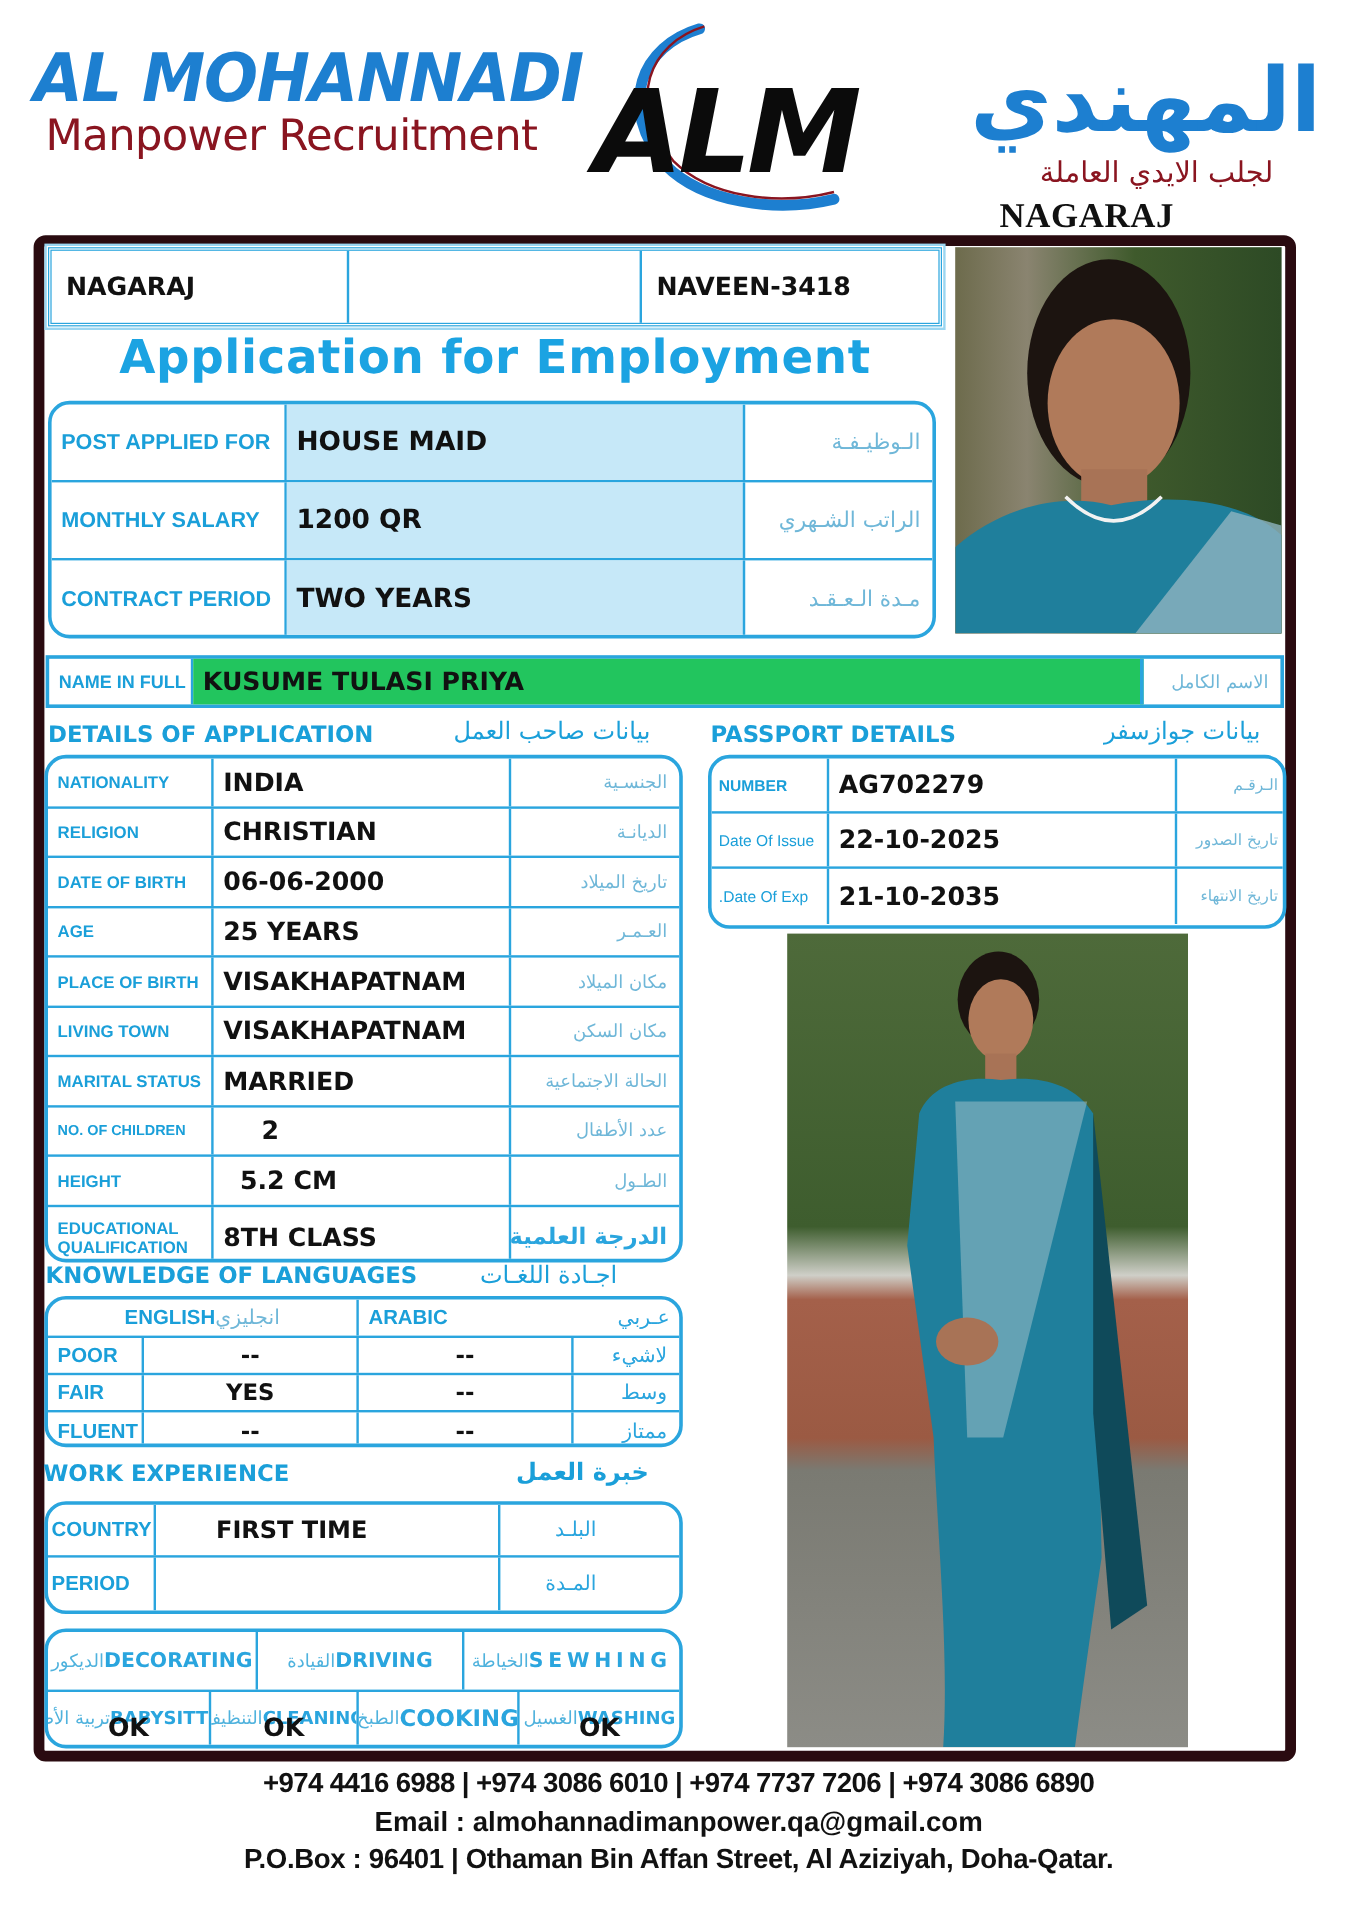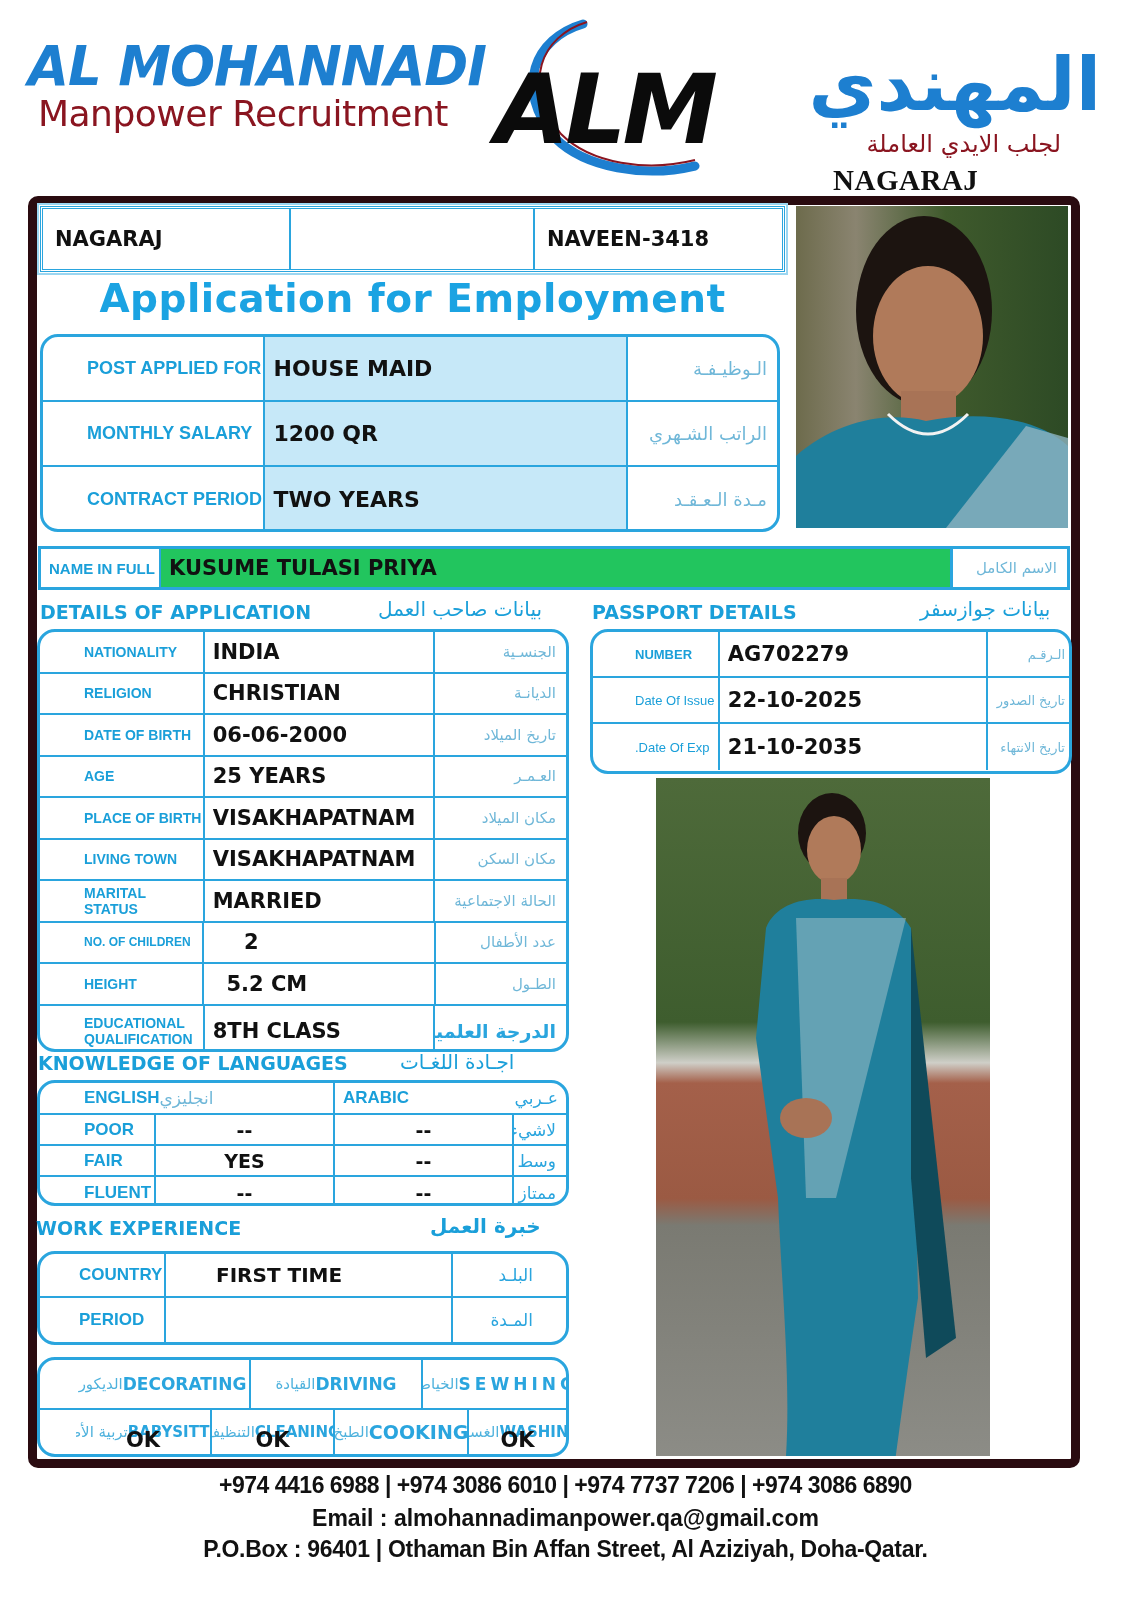--- a/index.html
+++ b/index.html
@@ -48,21 +48,21 @@
   .id-table > div:last-child { border-right: none; }
 
   .form-title {
     position: absolute; left: 40px; top: 276px; width: 745px; text-align: center;
     font-family: "DejaVu Sans", sans-serif; font-weight: bold; font-size: 39px; color: #1ba3e2;
     letter-spacing: 0.5px;
   }
 
   
   .rtable { position: absolute; border: 3px solid #2aa5de; border-radius: 18px; overflow: hidden; background: #fff; }
-  .row { display: flex; border-bottom: 2px solid #2aa5de; padding-left: 36px; }
+  .row { display: flex; border-bottom: 2px solid #2aa5de; }
   .row:last-child { border-bottom: none; }
   .c { display: flex; align-items: center; border-right: 2px solid #2aa5de; overflow: hidden; white-space: nowrap; }
   .c:last-child { border-right: none; }
   .lbl { color: #1a9fd9; font-family: "Liberation Sans", sans-serif; font-weight: bold; padding-left: 8px; }
   .val { color: #111; font-family: "DejaVu Sans", sans-serif; font-weight: bold; padding-left: 8px; }
   .ar { color: #6fb7d8; font-family: "DejaVu Sans", sans-serif; direction: rtl; justify-content: flex-start; padding-right: 10px; }
   .shade { background: #c6e8f8; }
 
   
   .post-table { left: 40px; top: 334px; width: 740px; height: 198px; }
@@ -298,21 +298,21 @@
     <path d="M255 150 L 300 560 L 270 580 L 255 400 Z" fill="#0f4a5a"></path>
     <ellipse cx="150" cy="340" rx="26" ry="20" fill="#a87356"></ellipse>
   </svg>
 </div>
 
 <div class="section-title" style="left:38px;top:1052px">KNOWLEDGE OF LANGUAGES</div>
 <div class="section-title-ar" style="left:400px;top:1050px;width:170px;text-align:left">اجـادة اللغـات</div>
 
 <div class="rtable lang-table">
   <div class="row head">
-    <div class="c" style="width:259px;justify-content:flex-start;padding:0 8px">
+    <div class="c" style="width:259px;justify-content:center;padding:0 8px">
       <span class="lbl" style="padding:0">ENGLISH</span>
       <span class="ar" style="padding:0;font-size:17px">انجليزي</span>
     </div>
     <div class="c" style="flex:1;justify-content:space-between;padding:0 8px">
       <span class="lbl" style="padding:0">ARABIC</span>
       <span class="ar" style="padding:0;font-size:17px;color:#2aa5de">عـربي</span>
     </div>
   </div>
   <div class="row">
     <div class="c lbl" style="width:80px">POOR</div>

